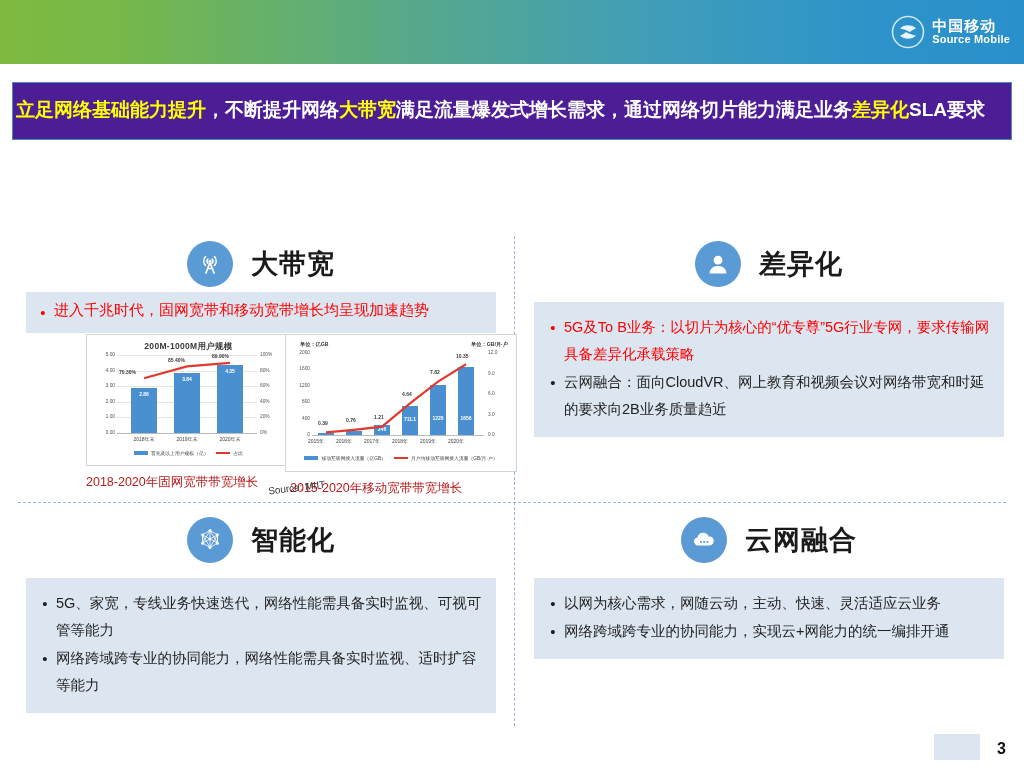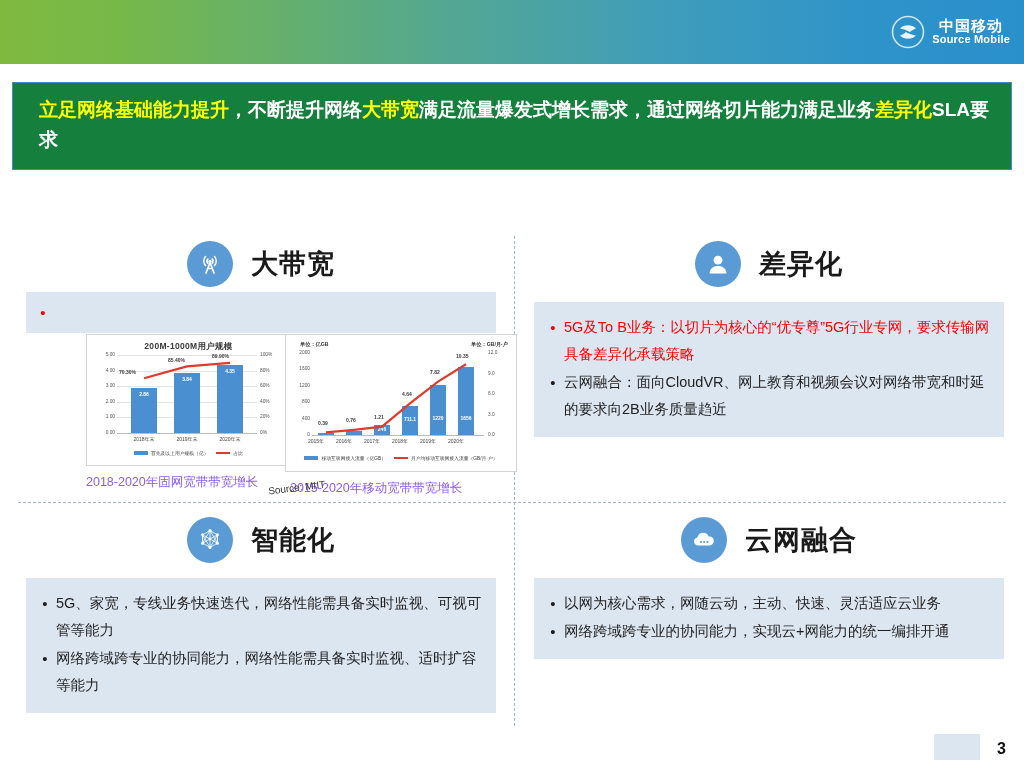--- a/index.html
+++ b/index.html
@@ -39,32 +39,32 @@
     align-items: center;
     gap: 7px;
     height: 44px;
   }
   #brand-mark { width: 34px; height: 34px; }
   #brand-text {
     display: flex; flex-direction: column;
     line-height: 1.05;
     color: #ffffff;
   }
-  .brand-cn { font-size: 15px; font-weight: bold; letter-spacing: 1px; text-align: center; }
+  .brand-cn { font-size: 15px; font-weight: bold; letter-spacing: 1px; }
   .brand-en { font-size: 11px; font-weight: bold; letter-spacing: 0.2px; }
 
   
   #intro-banner {
     position: absolute;
     left: 12px; top: 82px;
     width: 1000px;
     box-sizing: border-box;
-    background: #15803d;
+    background: #4c1d95;
     border: 1px solid #4a8ac4;
-    padding: 12px 14px 14px 26px;
+    padding: 12px 14px 14px 3px;
   }
   .intro-line {
     font-size: 19px;
     font-weight: bold;
     color: #ffffff;
     line-height: 30px;
   }
   .hl { color: #ffff00; }
 
   
@@ -228,21 +228,21 @@
     color: #3a3a3a;
   }
   .lg-item { display: flex; align-items: center; gap: 3px; white-space: nowrap; }
   .lg-swatch-bar { width: 14px; height: 4px; background: #4a8fd0; }
   .lg-swatch-line { width: 14px; height: 2px; background: #e03a2f; }
   .axis-base { position: absolute; border-top: 1px solid #bbb; left: 0; width: 100%; }
 
   .chart-caption {
     position: absolute;
     font-size: 12.5px;
-    color: #8b5cf6;
+    color: #b91c1c;
     white-space: nowrap;
   }
   #caption-fixed  { left: 48px;  top: 140px; }
   #caption-mobile { left: 252px; top: 146px; }
   #source-note {
     position: absolute;
     left: 230px; top: 148px;
     font-size: 10px;
     color: #333;
     transform: rotate(-7deg);
@@ -306,20 +306,21 @@
           <circle cx="14" cy="11.2" r="1.5" fill="#ffffff"></circle>
           <path d="M14 12.5 L10 23 M14 12.5 L18 23 M11.6 18.5 H16.4" stroke="#ffffff" stroke-width="1.7" stroke-linecap="round" fill="none"></path>
         </svg>
       </span>
       <span class="quad-title">大带宽</span>
     </div>
 
     <div class="single-note">
       <div class="bullet-row red">
         <span class="bullet-dot">•</span>
+        <span class="bullet-text">进入千兆时代，固网宽带和移动宽带增长均呈现加速趋势</span>
       </div>
     </div>
 
     <div id="charts-area">
 
       <div class="chart-card" id="chart-card-fixed">
         <div class="chart-title">200M-1000M用户规模</div>
 
         <div class="plot" style="left:30px; top:20px; width:140px; height:78px;">
           <div class="grid-line" style="top:0px;"></div>

